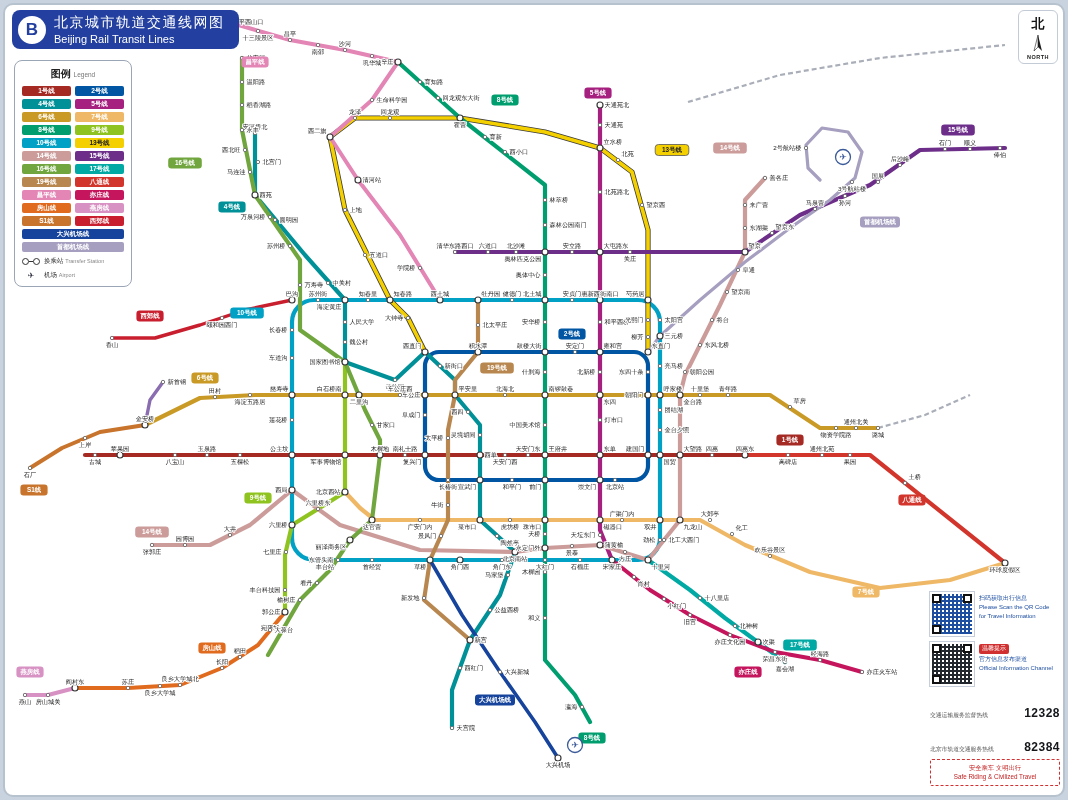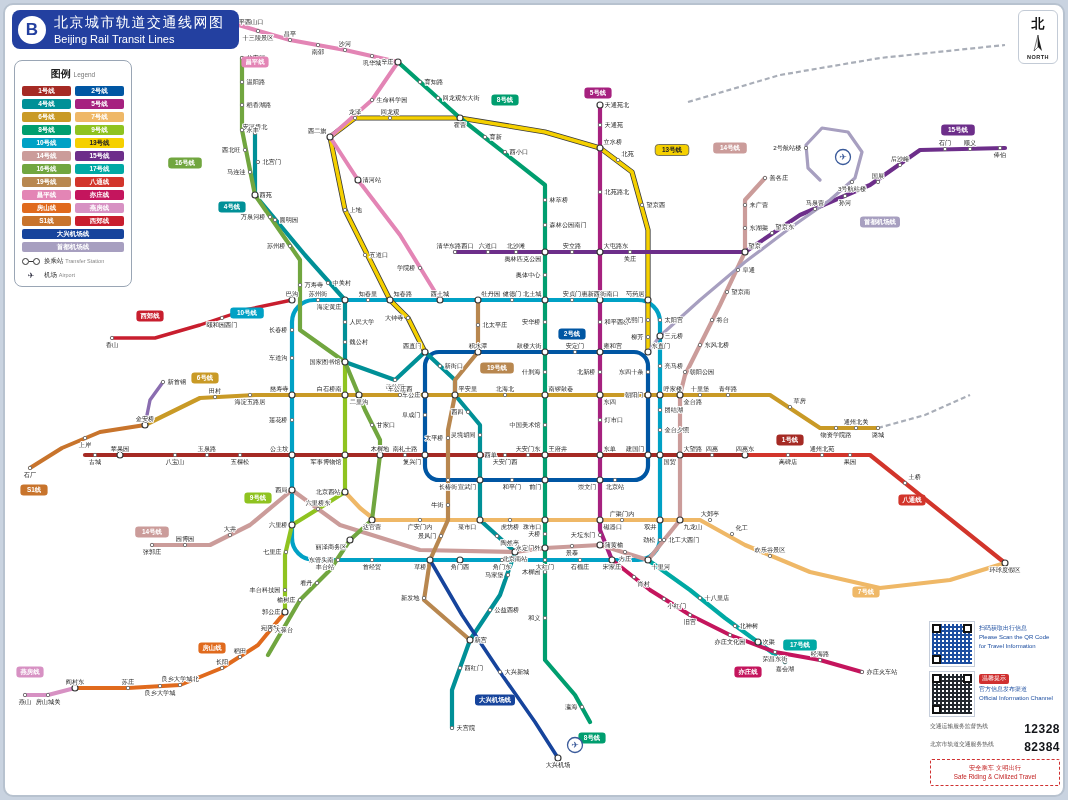--- a/index.html
+++ b/index.html
@@ -52,21 +52,21 @@
   .qr-blue{background-image:repeating-linear-gradient(0deg,#1d4ea0 0 2px,transparent 2px 4px),
                             repeating-linear-gradient(90deg,#1d4ea0 0 2px,#fff 2px 4px);}
   .qr-dark{background-image:repeating-linear-gradient(0deg,#23282e 0 2px,transparent 2px 4px),
                             repeating-linear-gradient(90deg,#23282e 0 2px,#fff 2px 4px);}
   .qr::before,.qr::after,.qr span{content:"";position:absolute;width:9px;height:9px;background:#fff;border:2px solid #111;box-sizing:border-box;}
   .qr::before{left:0;top:0;}
   .qr::after{right:0;top:0;}
   .qr span{left:0;bottom:0;}
   .qr-cap{font-size:6px;color:#1d4ea0;line-height:1.5;padding-top:2px;}
   .tag{display:inline-block;background:#d03030;color:#fff;padding:0.5px 3px;border-radius:2px;font-size:6px;margin-bottom:1px;}
-  .hotline{display:flex;align-items:flex-start;gap:5px;margin-top:4px;}
+  .hotline{display:flex;align-items:flex-end;gap:5px;margin-top:20px;}
   .h-lab{font-size:5.8px;color:#555;flex:1;}
   .h-num{font-size:12px;font-weight:bold;color:#14161a;letter-spacing:0.5px;}
   .notice{border:1.2px dashed #d03030;color:#c22222;font-size:6.3px;text-align:center;
           padding:3px 2px;margin-top:5px;border-radius:2px;line-height:1.55;}
 </style>
 </head>
 <body>
 
 <div class="canvas">
   <div class="map-bg"></div>

